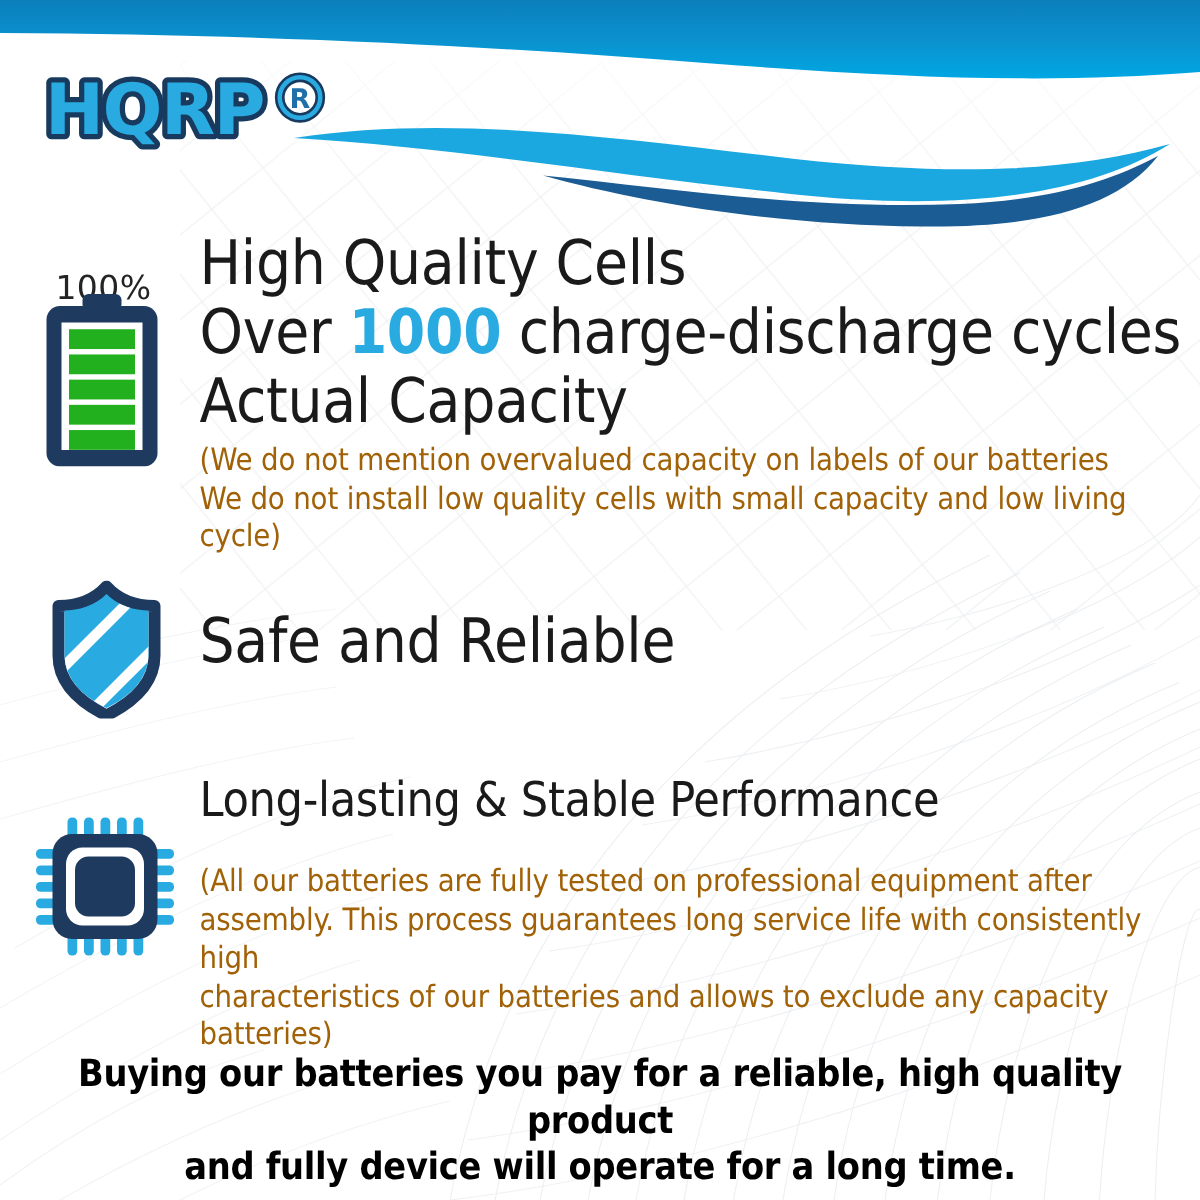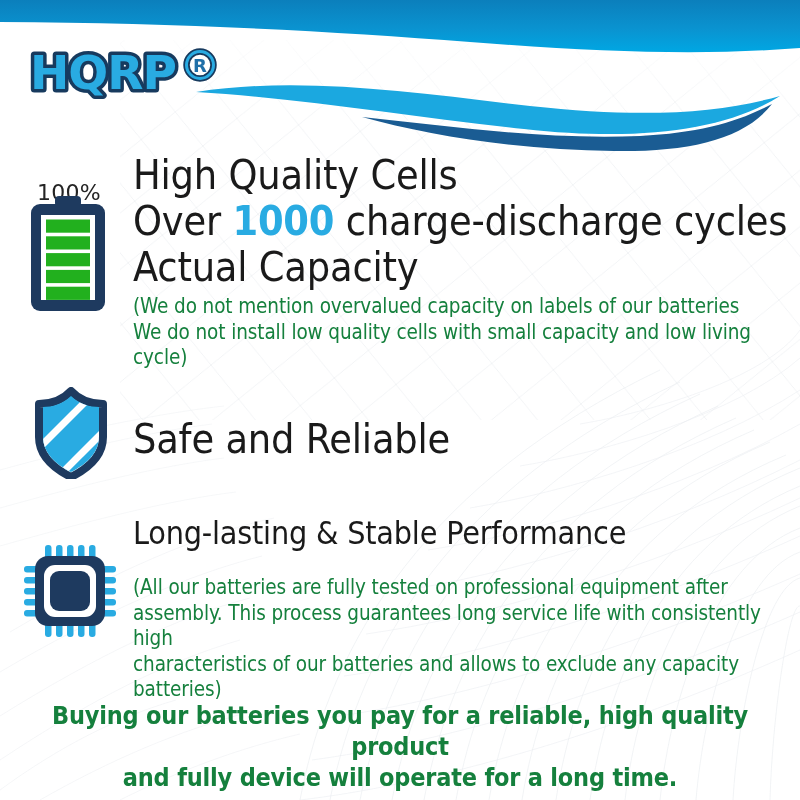--- a/index.html
+++ b/index.html
@@ -24,45 +24,45 @@
   .pct{
     position:absolute;left:26px;top:180px;width:86px;
     text-align:center;font-size:22px;color:#242424;letter-spacing:.3px;
     font-family:"DejaVu Sans", sans-serif;
   }
 
   .icon-shield{position:absolute;left:30px;top:387px;width:82px;height:92px;}
   .icon-chip{position:absolute;left:22px;top:543px;width:96px;height:96px;}
 
   .block1{position:absolute;left:133px;top:152px;width:660px;}
-  .block2{position:absolute;left:133px;top:404px;width:660px;margin-top:12px;}
+  .block2{position:absolute;left:133px;top:404px;width:660px;}
   .block3{position:absolute;left:133px;top:510px;width:662px;}
   .tagline{position:absolute;left:0px;top:700px;width:800px;text-align:center;}
 
   h1.head{
     margin:0;padding:0;font-weight:400;
     font-size:41px;line-height:46px;color:#1a1a1a;
     font-family:"DejaVu Sans Condensed","Liberation Sans", sans-serif;
     letter-spacing:-0.2px;
     white-space:nowrap;
   }
   h1.head.small{font-size:32px;}
   .hl{color:#29abe2;font-weight:700;}
 
   p.body{
     margin:0;padding:0;font-weight:400;
-    font-size:20.5px;line-height:25.5px;color:#15803d;
+    font-size:20.5px;line-height:25.5px;color:#a16207;
     font-family:"DejaVu Sans Condensed","Liberation Sans", sans-serif;
     letter-spacing:-0.1px;
   }
   .block1 p.body{margin-top:4px;}
   .block3 p.body{margin-top:19px;width:655px;}
 
   .tagline .t{
-    margin:0;font-weight:700;font-size:25px;line-height:31px;color:#15803d;
+    margin:0;font-weight:700;font-size:25px;line-height:31px;color:#000000;
     font-family:"DejaVu Sans Condensed","Liberation Sans", sans-serif;
     letter-spacing:-0.2px;
   }
 </style>
 </head>
 <body>
 
 <div class="page">
 
   <svg class="watermark" viewBox="0 0 800 800" preserveAspectRatio="none">

